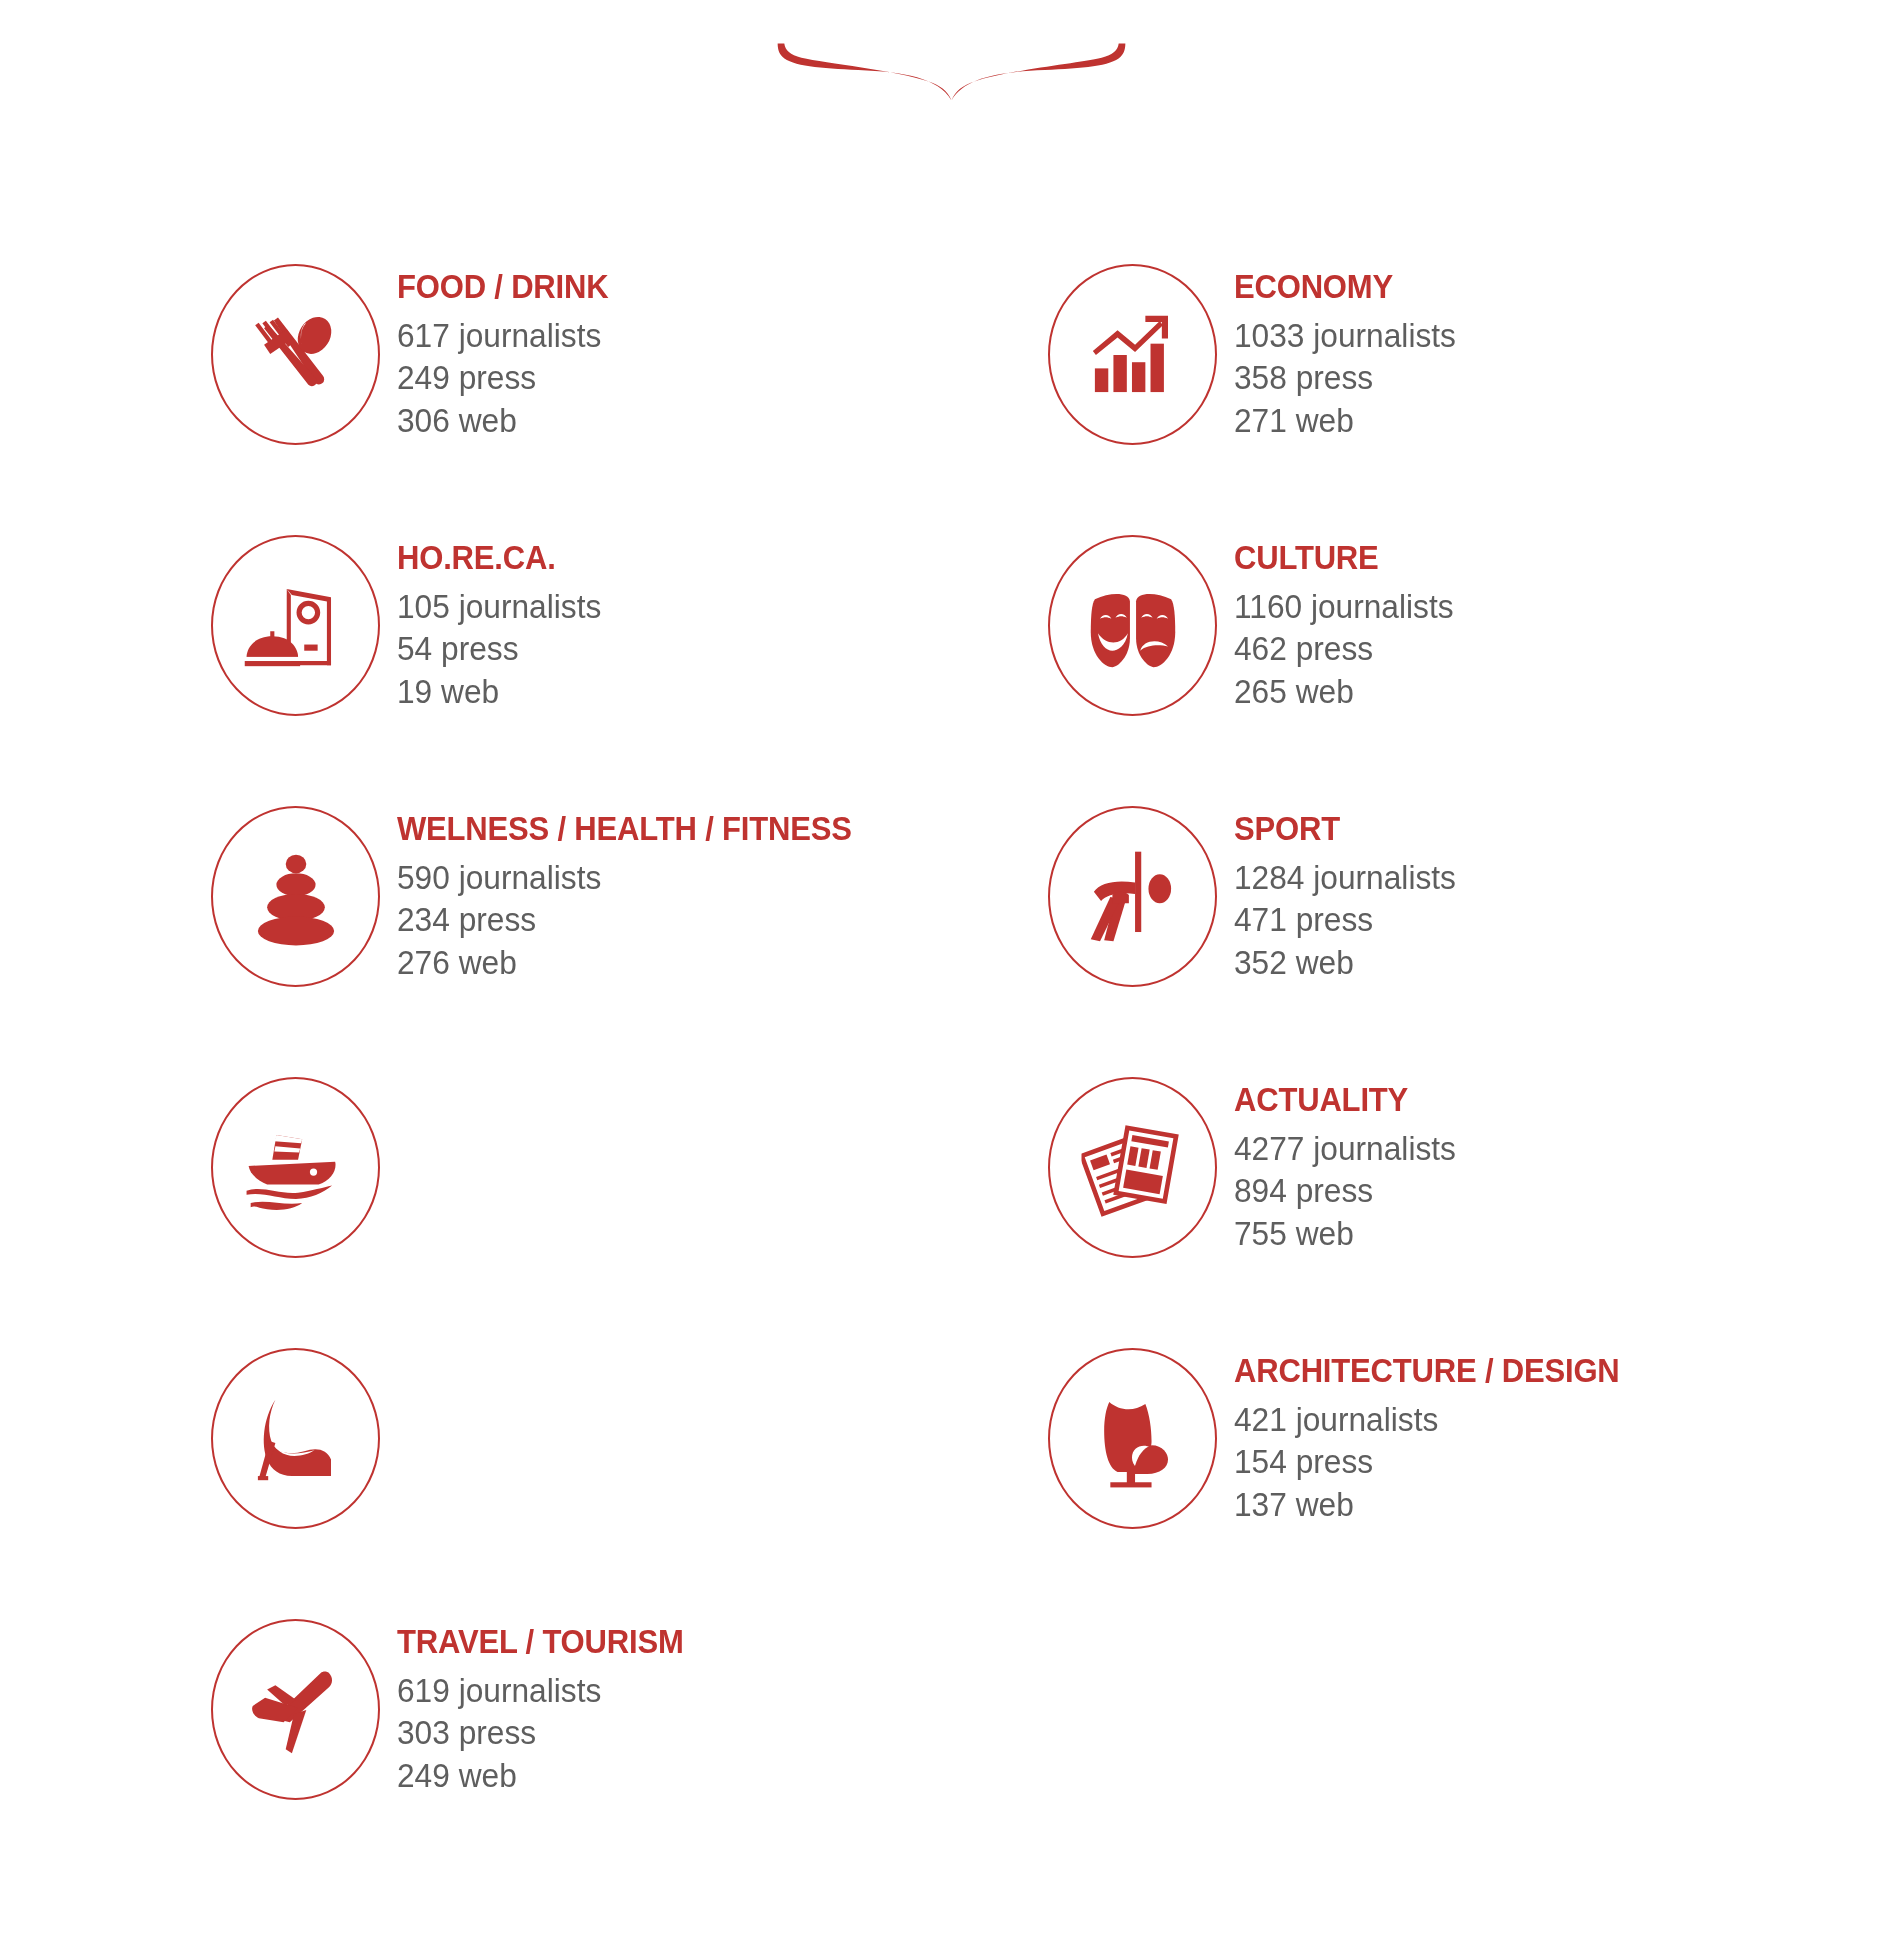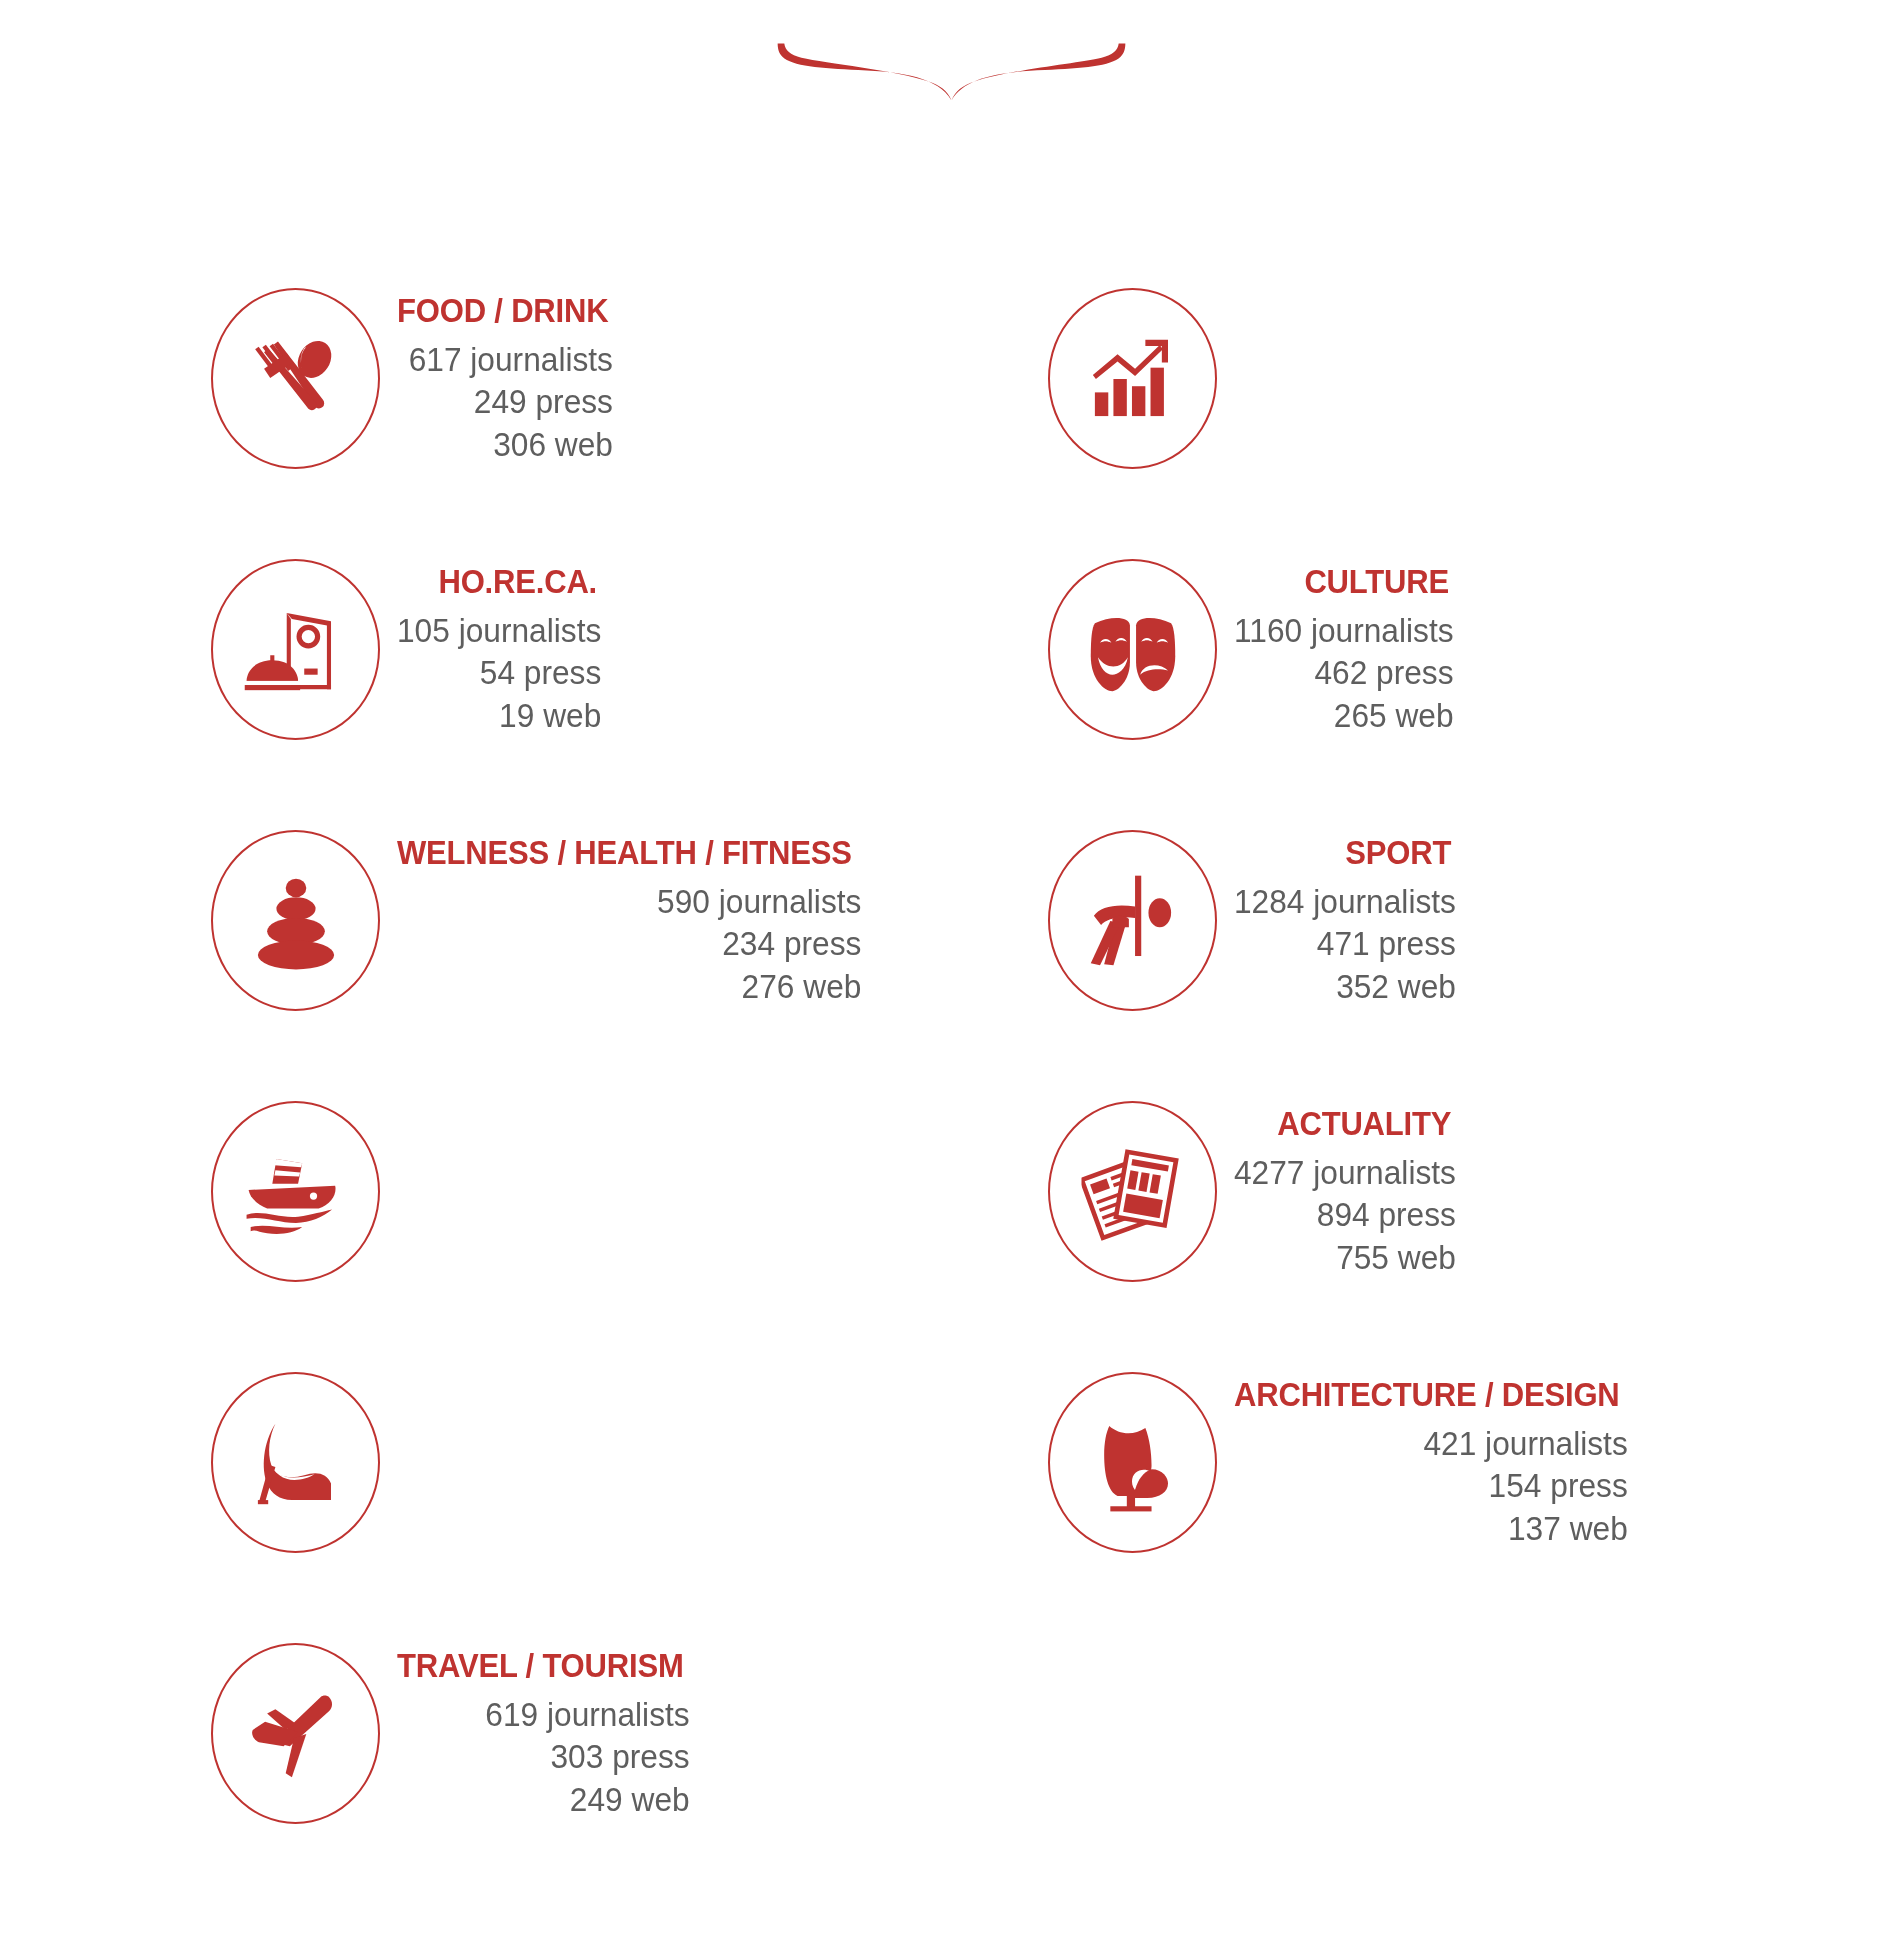--- a/index.html
+++ b/index.html
@@ -24,27 +24,26 @@
     height: 114px;
     display: flex;
     justify-content: center;
     align-items: flex-start;
   }
   #ornament-wrap svg { display: block; }
 
   
   #category-grid {
     position: absolute;
-    top: 288px;
+    top: 264px;
     left: 211px;
     width: 1674px;
     display: grid;
     grid-template-columns: 837px 837px;
     grid-auto-rows: 271px;
-    text-align: right;
   }
 
   .category-card {
     display: flex;
     align-items: flex-start;
   }
 
   .icon-badge {
     flex: 0 0 auto;
     width: 169px;
@@ -146,20 +145,26 @@
         <div class="badge-glyph">
           <svg viewBox="0 0 100 100">
     <rect x="13" y="63" width="13" height="23"></rect>
     <rect x="31" y="50" width="13" height="36"></rect>
     <rect x="49" y="57" width="13" height="29"></rect>
     <rect x="67" y="39" width="13" height="47"></rect>
     <path d="M11 46 L35 26 L52 40 L76 17 L79 21 L52 47 L35 33 L14 50 Z"></path>
     <path d="M62 12 L84 12 L84 34 L78 34 L78 18 L62 18 Z"></path>
   </svg>
         </div>
+      </div>
+      <div class="card-text">
+        <div class="card-title">ECONOMY</div>
+        <div class="card-stat">1033 journalists</div>
+        <div class="card-stat">358 press</div>
+        <div class="card-stat">271 web</div>
       </div>
     </div>
     <div class="category-card">
       <div class="icon-badge">
         <div class="badge-ring"></div>
         <div class="badge-glyph">
           <svg viewBox="0 0 100 100">
     <path d="M41 14 L84 22 L84 27 L46 20 Z"></path>
     <path d="M41 14 L45 20 L45 84 L41 84 Z"></path>
     <path d="M80 23 L84 23 L84 88 L80 88 Z"></path>

